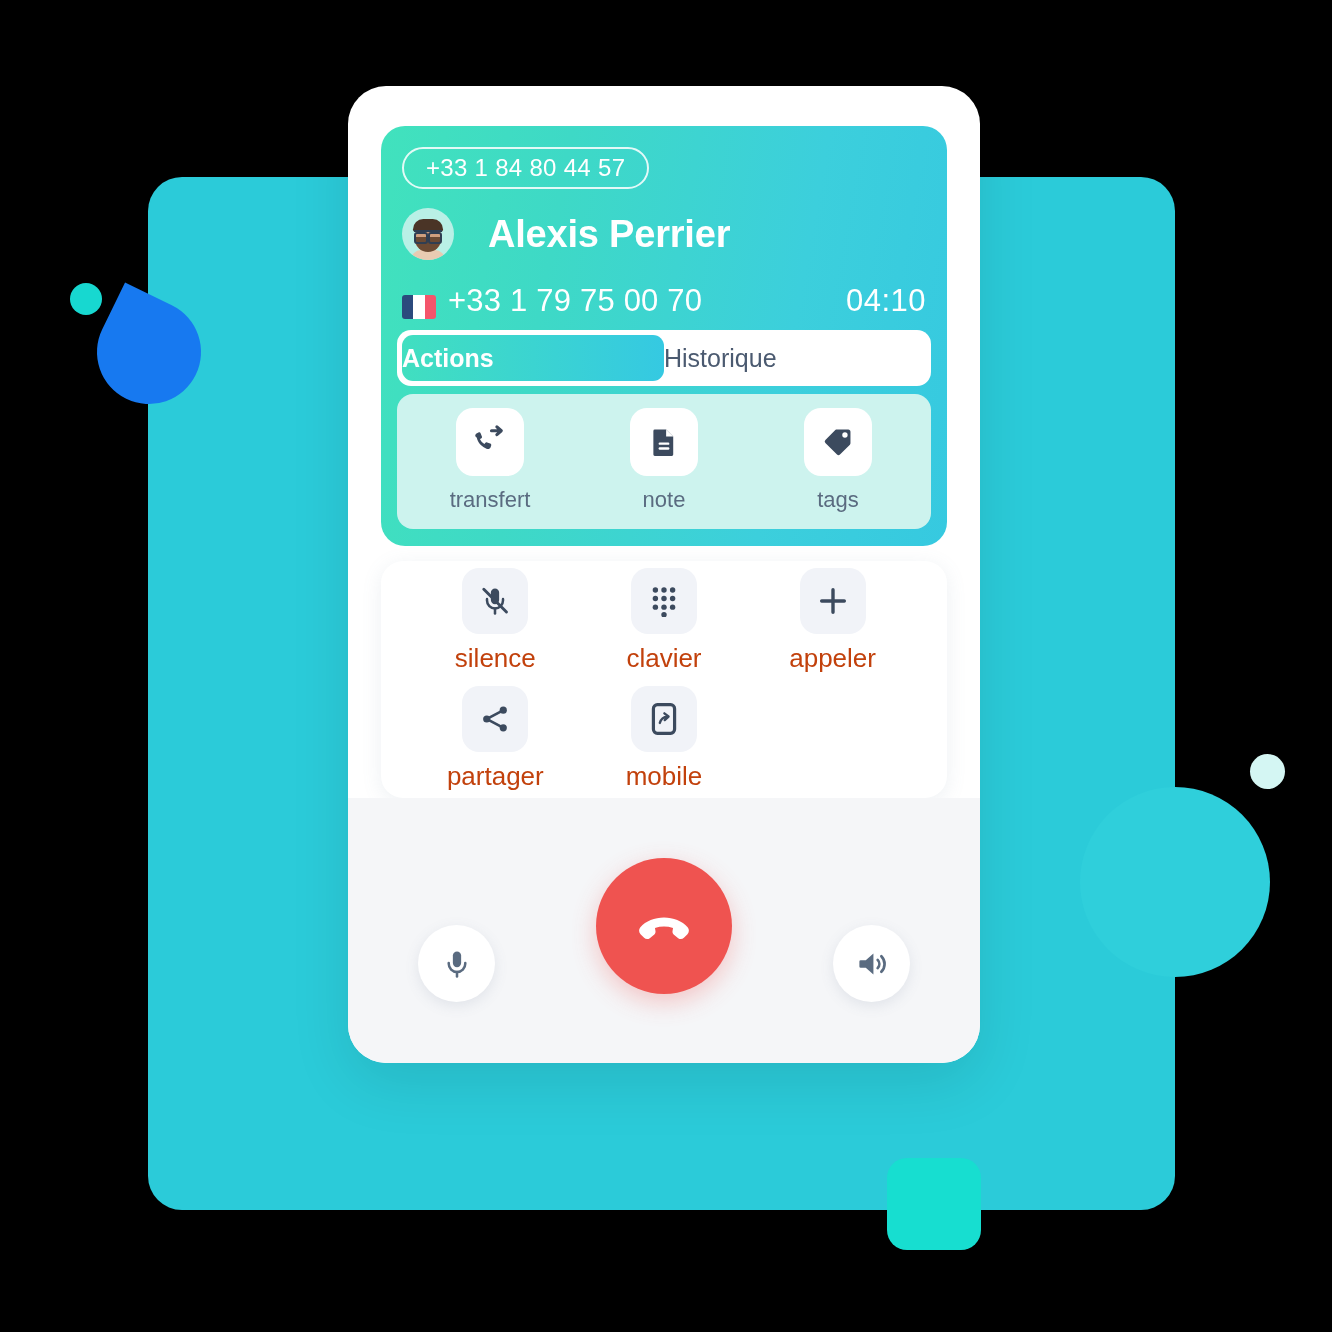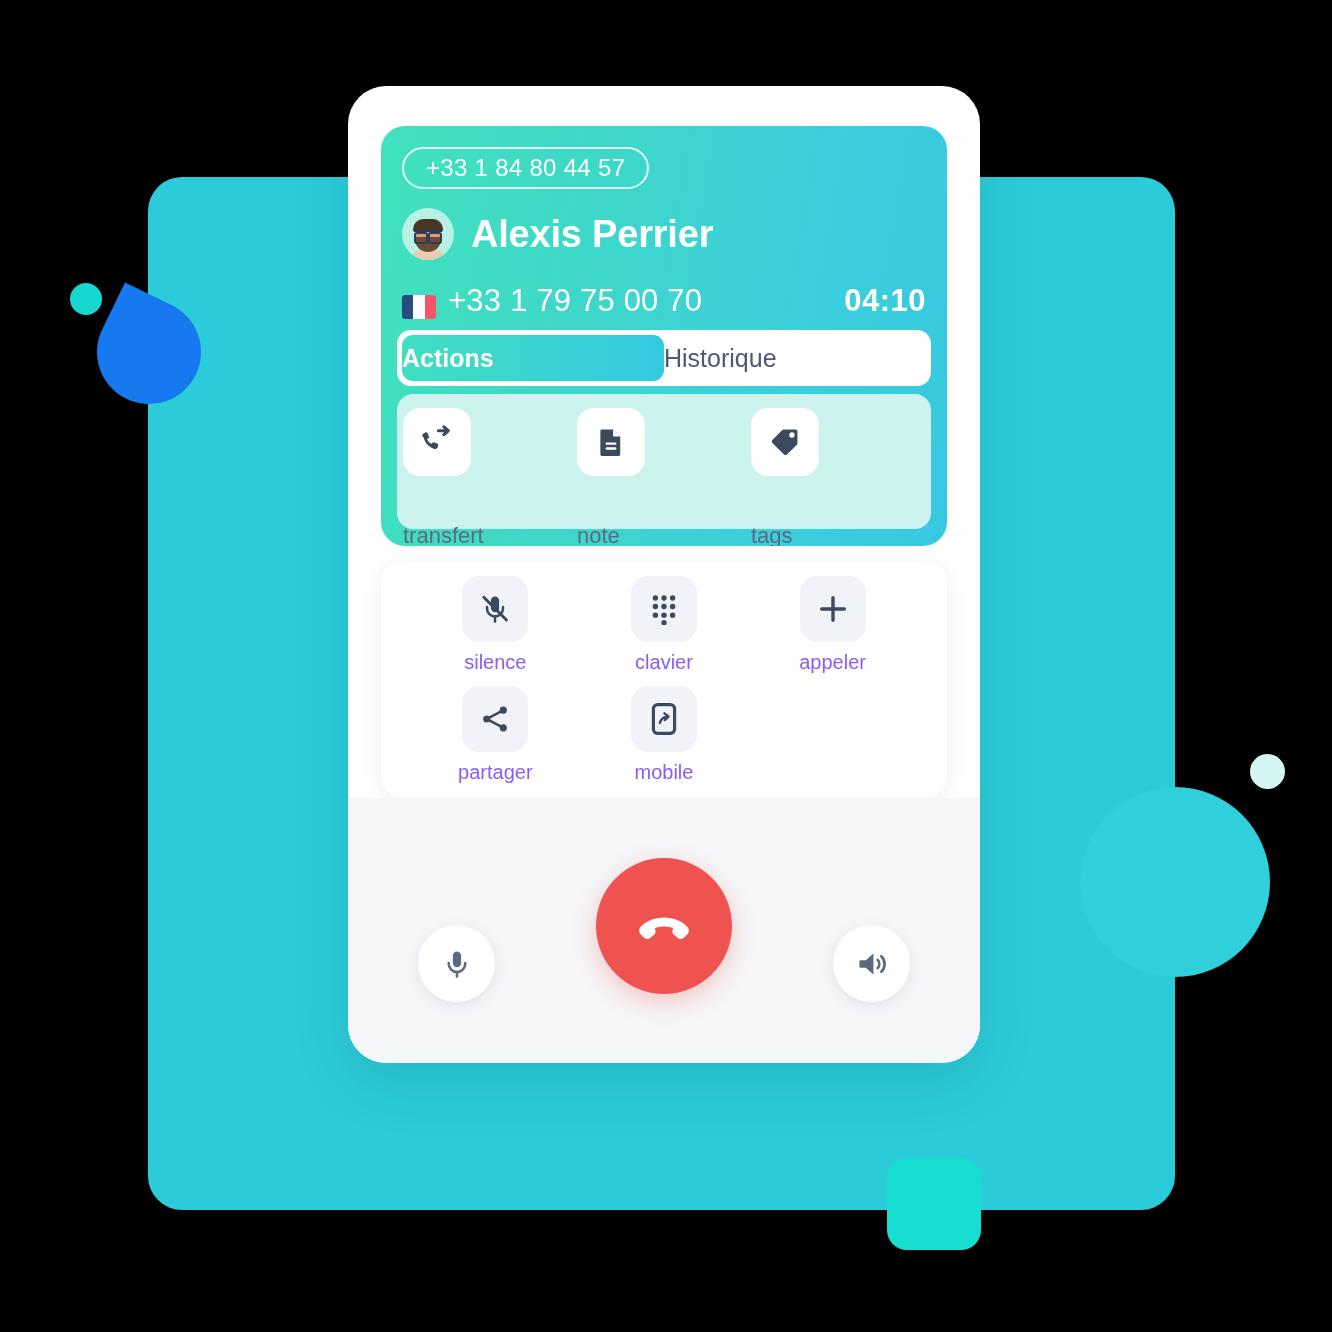--- a/index.html
+++ b/index.html
@@ -65,21 +65,21 @@
   .caller-id-pill {
     position: absolute; left: 21px; top: 21px;
     height: 42px; padding: 0 22px;
     border: 2px solid rgba(255,255,255,0.85);
     border-radius: 21px;
     display: flex; align-items: center;
     color: #fff; font-size: 24px; letter-spacing: 0.3px;
   }
   .caller-row {
     position: absolute; left: 21px; top: 82px;
-    display: flex; align-items: center; gap: 17px;
+    display: flex; align-items: center; gap: 34px;
   }
   .avatar {
     width: 52px; height: 52px; border-radius: 50%;
     background: #b9f0e6; position: relative; overflow: hidden;
     flex: none;
   }
   .avatar .face {
     position: absolute; left: 50%; top: 15px; transform: translateX(-50%);
     width: 26px; height: 28px; border-radius: 13px 13px 11px 11px;
     background: #cf9f7e;
@@ -120,21 +120,21 @@
   .flag {
     width: 34px; height: 24px; border-radius: 3px; overflow: hidden;
     display: flex; flex: none; margin-right: 12px;
   }
   .flag i { display: block; height: 100%; flex: 1; }
   .flag .b { background: #2b4a7d; }
   .flag .w { background: #ffffff; }
   .flag .r { background: #f4556b; }
   .caller-number { color: #fff; font-size: 31px; letter-spacing: 0.2px; }
   .call-timer {
-    margin-left: auto; color: #fff; font-size: 31px; font-weight: bold;
+    margin-left: auto; color: #fff; font-size: 31px; font-weight: normal;
     letter-spacing: 0.5px;
   }
 
   
   .tabs {
     position: absolute; left: 16px; top: 204px;
     width: 534px; height: 56px;
     background: #ffffff; border-radius: 14px;
     display: flex; align-items: center; padding: 5px;
   }
@@ -149,21 +149,21 @@
   }
 
   
   .actions-strip {
     position: absolute; left: 16px; top: 268px;
     width: 534px; height: 135px;
     background: #cdf3ee; border-radius: 16px;
     display: flex; align-items: flex-start; padding: 14px 6px 0 6px;
   }
   .action-item {
-    flex: 1; display: flex; flex-direction: column; align-items: flex-start; cursor: pointer; gap: 36px;
+    flex: 1; display: flex; flex-direction: column; align-items: center; cursor: pointer;
   }
   .action-tile {
     width: 68px; height: 68px; border-radius: 17px; background: #ffffff;
     display: flex; align-items: center; justify-content: center;
   }
   .action-label { margin-top: 11px; font-size: 22px; color: #5a6b80; }
 
   
   .controls-panel {
     position: absolute; left: 33px; top: 475px;
@@ -174,21 +174,21 @@
     padding: 8px 30px;
   }
   .control-item {
     width: 33.33%; display: flex; flex-direction: column; align-items: center;
     cursor: pointer; padding: 6px 0;
   }
   .control-tile {
     width: 66px; height: 66px; border-radius: 17px; background: #f1f3f8;
     display: flex; align-items: center; justify-content: center;
   }
-  .control-label { margin-top: 9px; font-size: 20px; color: #8b5cf6; }
+  .control-label { margin-top: 9px; font-size: 26px; color: #c2410c; }
 
   
   .call-bar {
     position: absolute; left: 0; top: 712px;
     width: 632px; height: 265px;
     background: #f5f6f8;
     border-radius: 0 0 38px 38px;
     display: flex; align-items: center; justify-content: center;
   }
   .side-btn {

